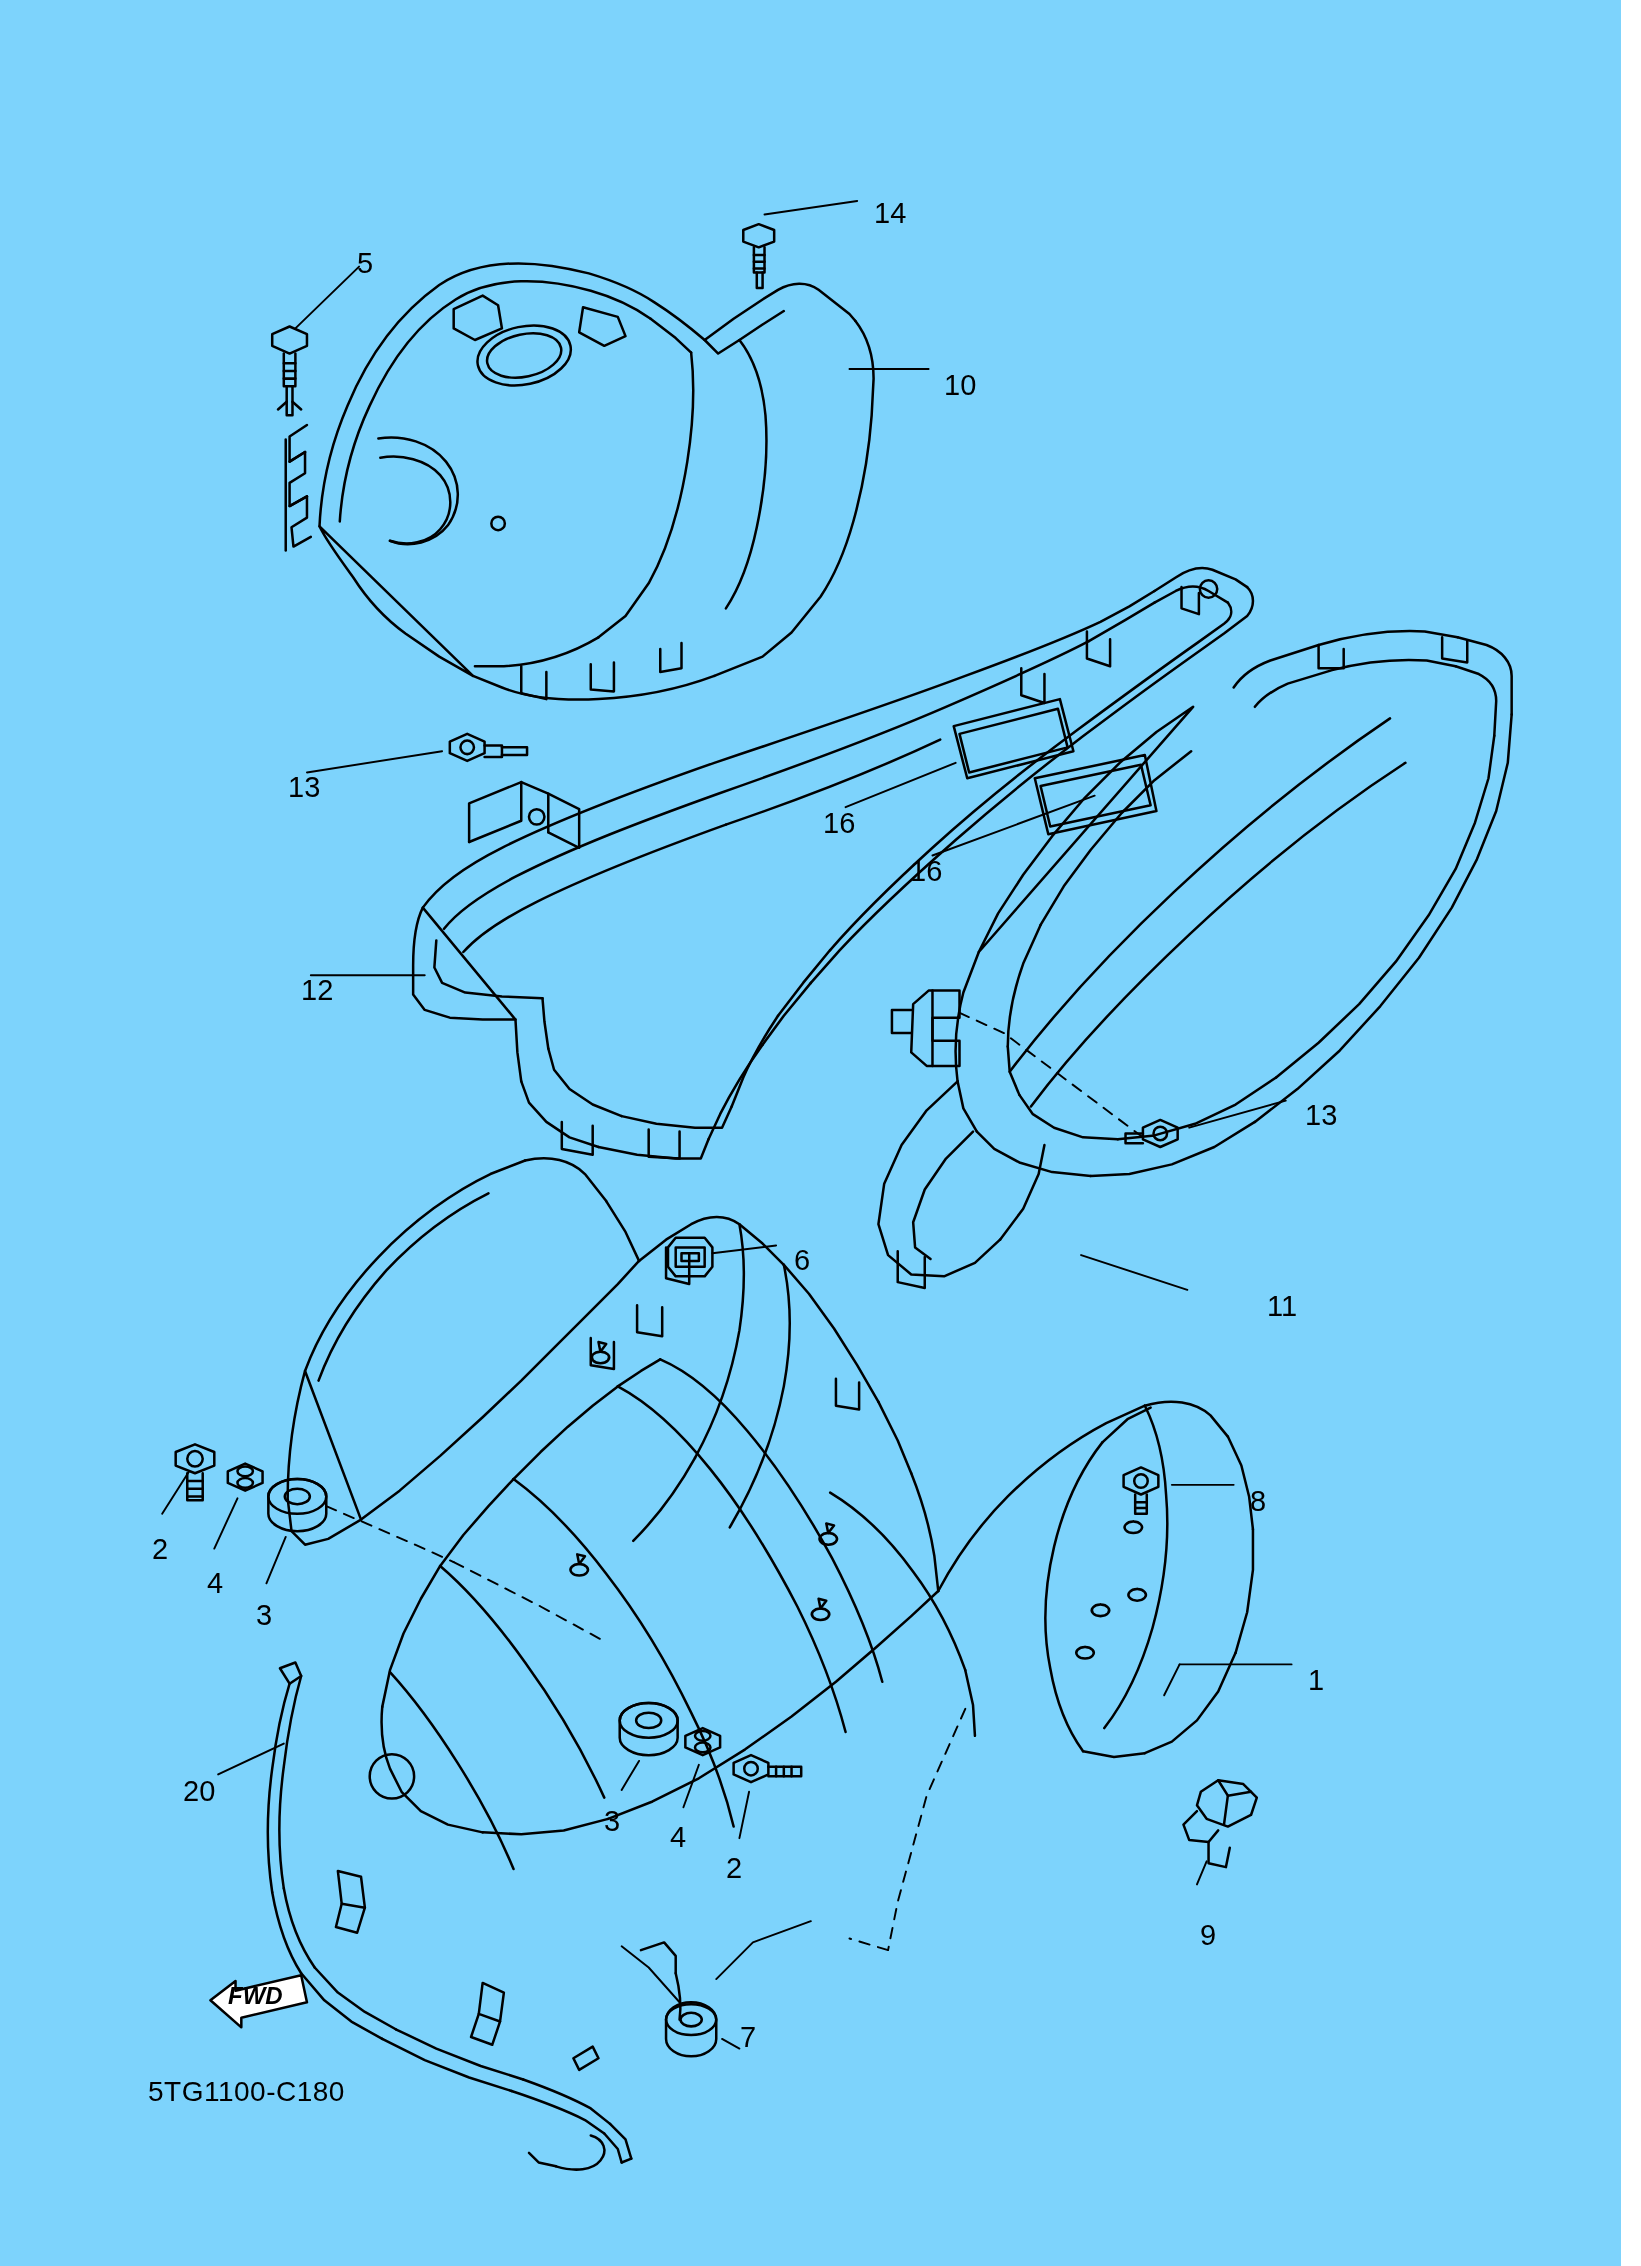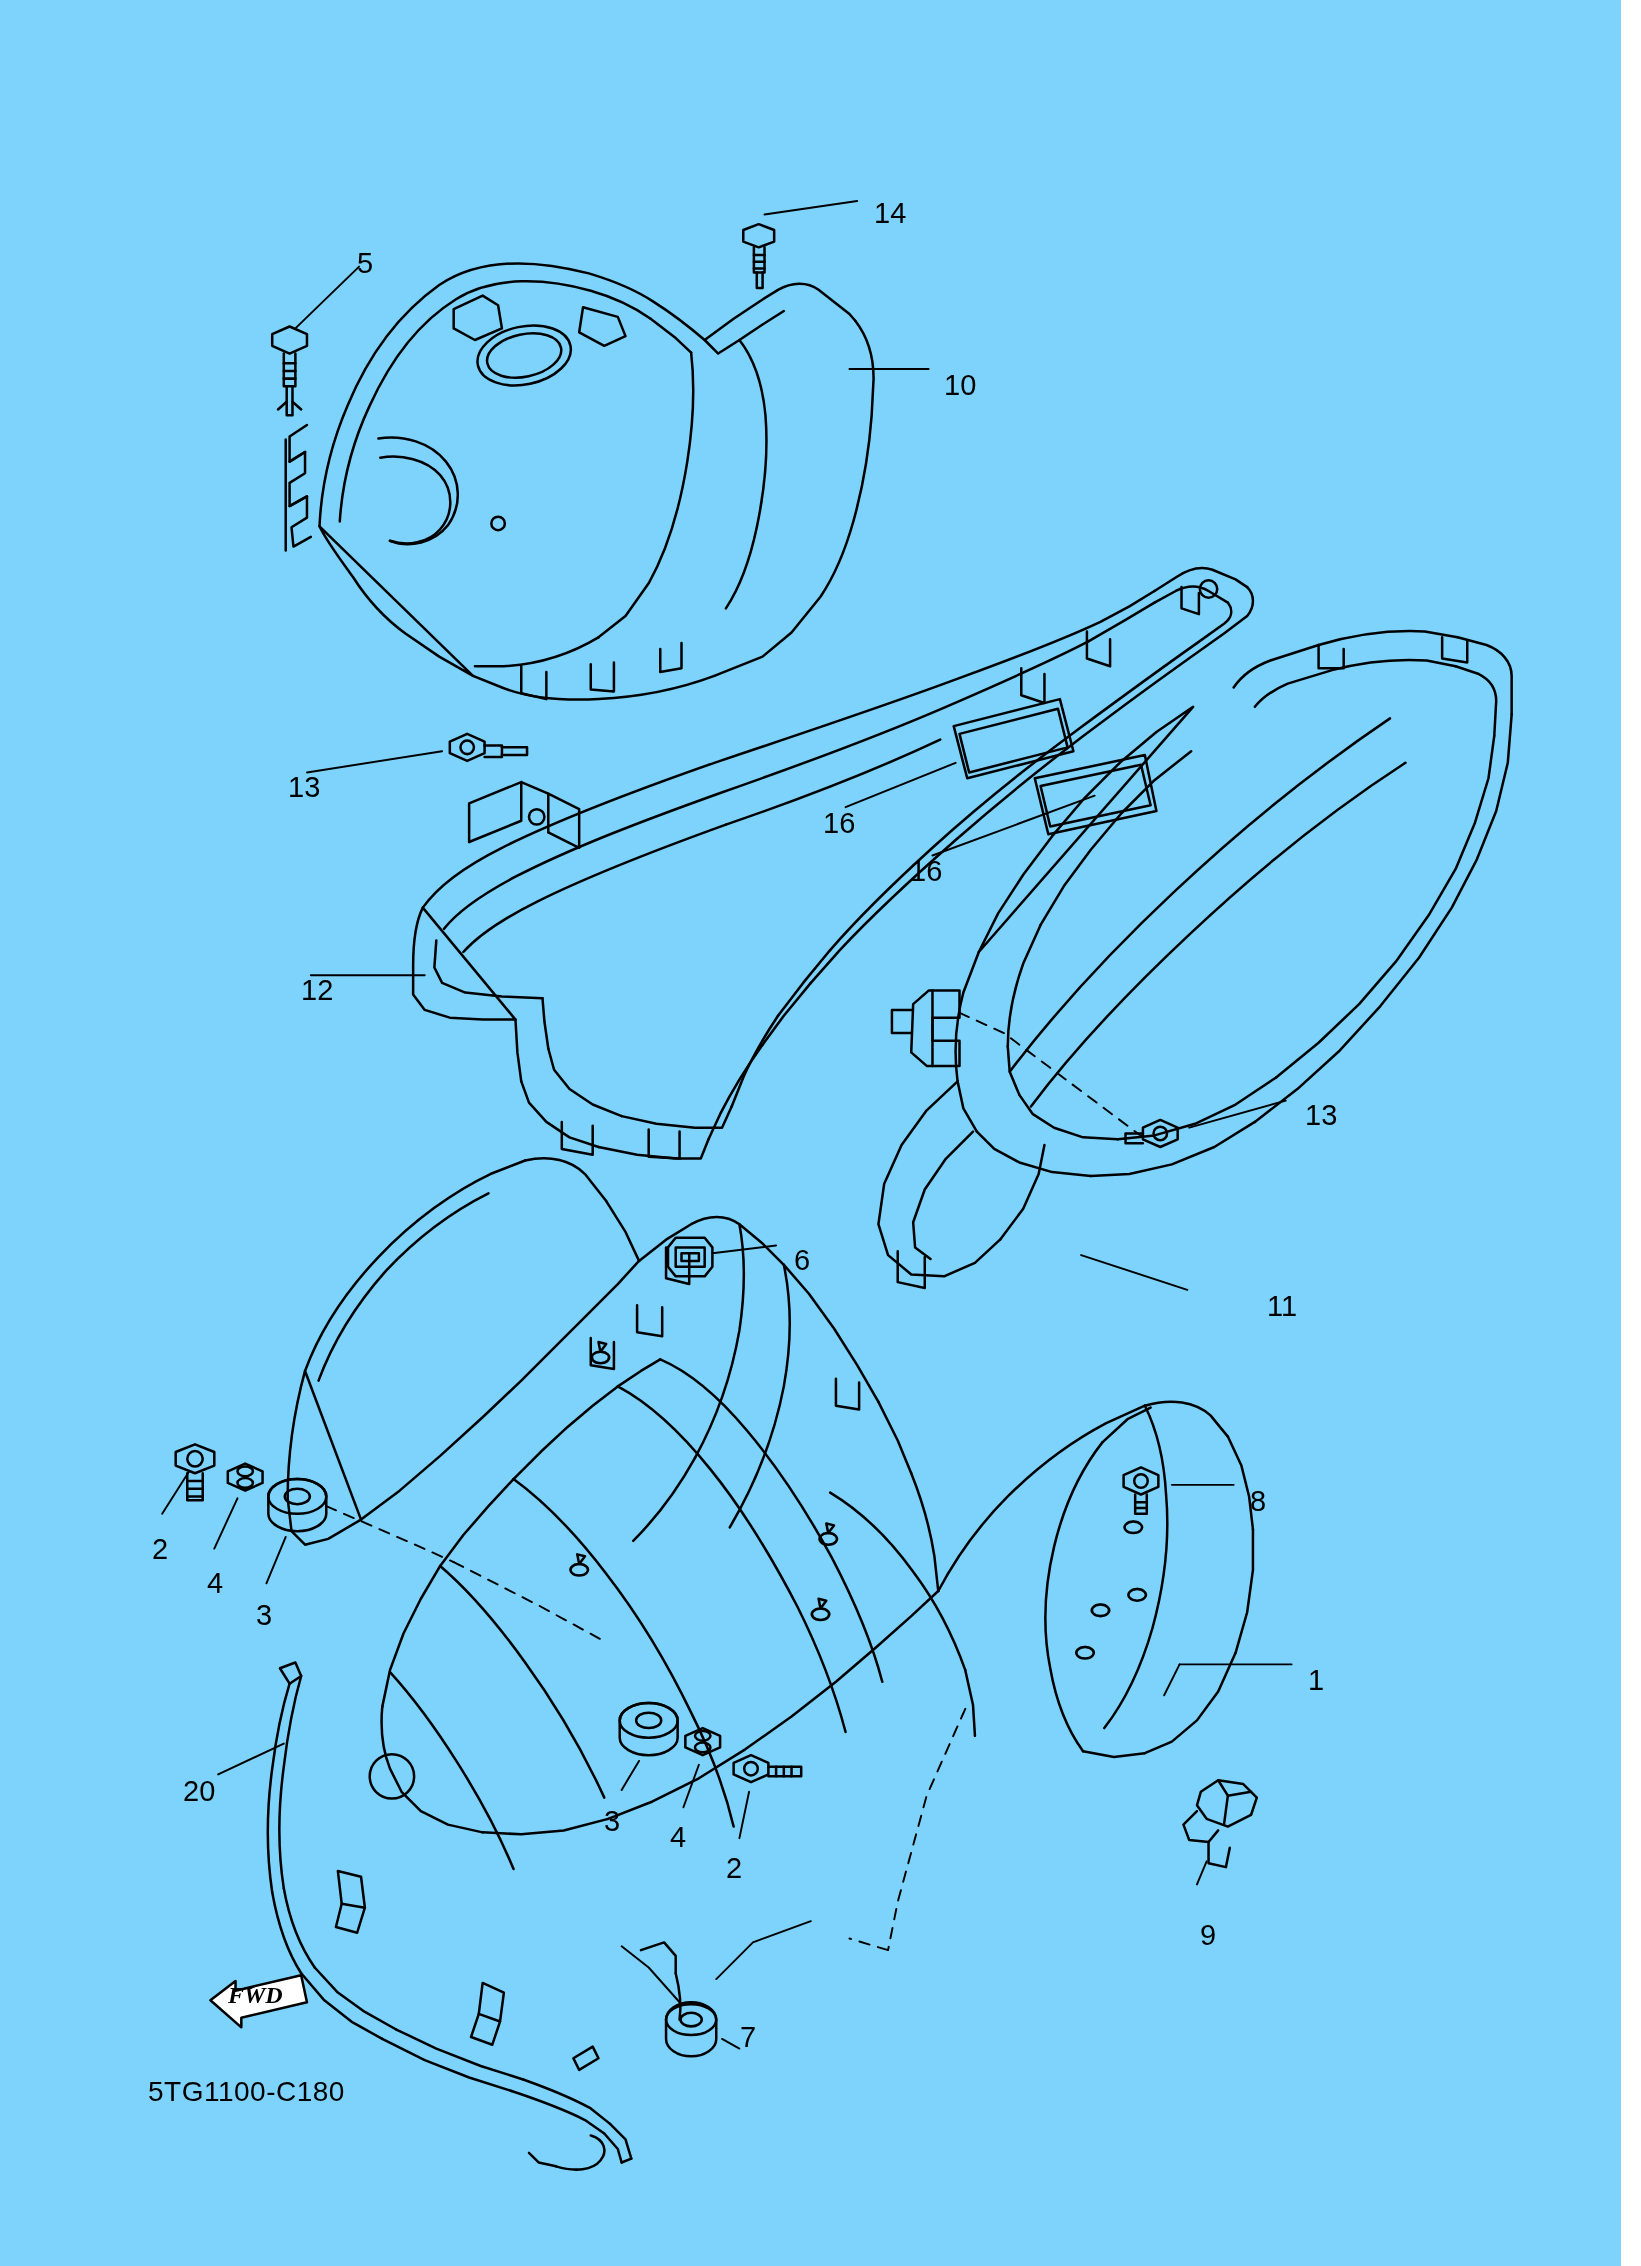--- a/index.html
+++ b/index.html
@@ -35,21 +35,21 @@
   .partcode {
     position: absolute;
     font-family: "Liberation Sans", sans-serif;
     font-size: 28px;
     letter-spacing: 0.5px;
     color: #000000;
     white-space: nowrap;
   }
   .fwd-label {
     position: absolute;
-    font-family: Liberation Serif, serif;
+    font-family: Liberation Sans, sans-serif;
     font-size: 24px;
     font-weight: bold;
     font-style: italic;
     color: #000000;
     white-space: nowrap;
   }
 </style>
 </head>
 <body>
 

